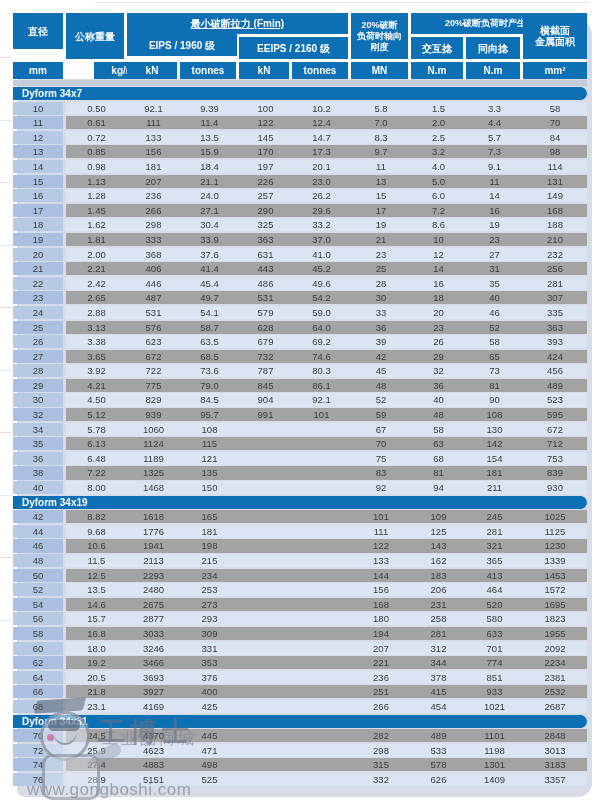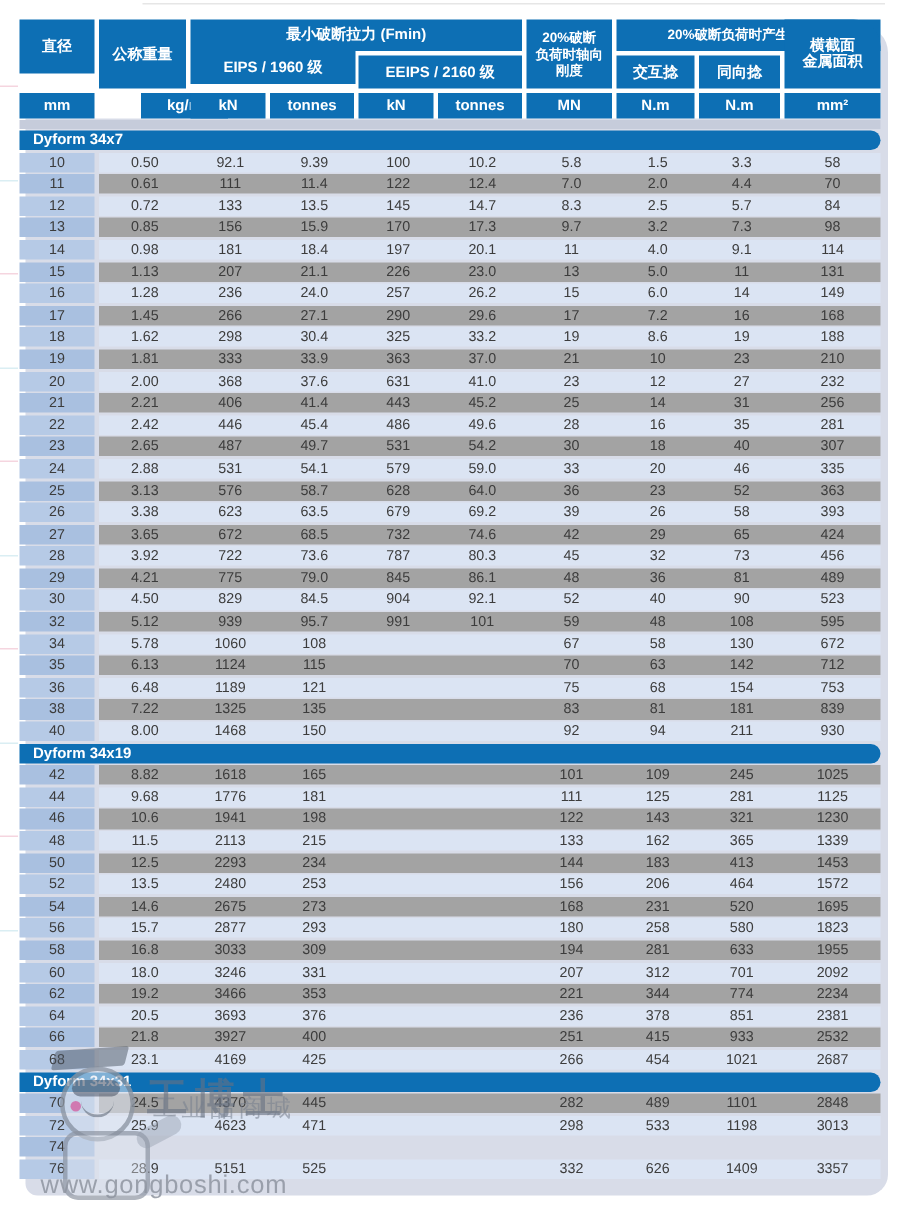--- a/index.html
+++ b/index.html
@@ -68,21 +68,21 @@
 <div class="lm c" style="top:495px"></div>
 <div class="lm p" style="top:557px"></div>
 <div class="lm c" style="top:620px"></div>
 
 <div class="plate"></div>
 
 <div class="tbl">
   <div class="hdr">
     <div class="hc" style="left:0;top:0;width:50px;height:36px;">直径</div>
     <div class="hc" style="left:53px;top:0;width:58px;height:46px;">公称重量</div>
-    <div class="hc" style="left:114px;top:0;width:221px;height:21px;">最小破断拉力 (Fmin)</div>
+    <div class="hc" style="left:114px;top:0;width:221px;height:21px;text-decoration:underline;">最小破断拉力 (Fmin)</div>
     <div class="hc" style="left:114px;top:21px;width:110px;height:22px;">EIPS / 1960 级</div>
     <div class="hc" style="left:226px;top:24px;width:109px;height:22px;">EEIPS / 2160 级</div>
     <div class="hc small" style="left:338px;top:0;width:57px;height:46px;flex-direction:column;">
       <span>20%破断</span>
       <span>负荷时轴向</span>
       <span>刚度</span>
     </div>
     <div class="hc small" style="left:398px;top:0;width:176px;height:21px;">20%破断负荷时产生的扭矩</div>
     <div class="hc" style="left:398px;top:24px;width:52px;height:22px;">交互捻</div>
     <div class="hc" style="left:453px;top:24px;width:54px;height:22px;">同向捻</div>
@@ -704,20 +704,31 @@
           <div class="bc"></div>
           <div class="bc"></div>
           <div class="bc">298</div>
           <div class="bc">533</div>
           <div class="bc">1198</div>
           <div class="bc">3013</div>
         </div>
       </div>
       <div class="row odd">
         <div class="c-dia">74</div>
+        <div class="strip">
+          <div class="bc">27.4</div>
+          <div class="bc">4883</div>
+          <div class="bc">498</div>
+          <div class="bc"></div>
+          <div class="bc"></div>
+          <div class="bc">315</div>
+          <div class="bc">578</div>
+          <div class="bc">1301</div>
+          <div class="bc">3183</div>
+        </div>
       </div>
       <div class="row even">
         <div class="c-dia">76</div>
         <div class="strip">
           <div class="bc">28.9</div>
           <div class="bc">5151</div>
           <div class="bc">525</div>
           <div class="bc"></div>
           <div class="bc"></div>
           <div class="bc">332</div>

